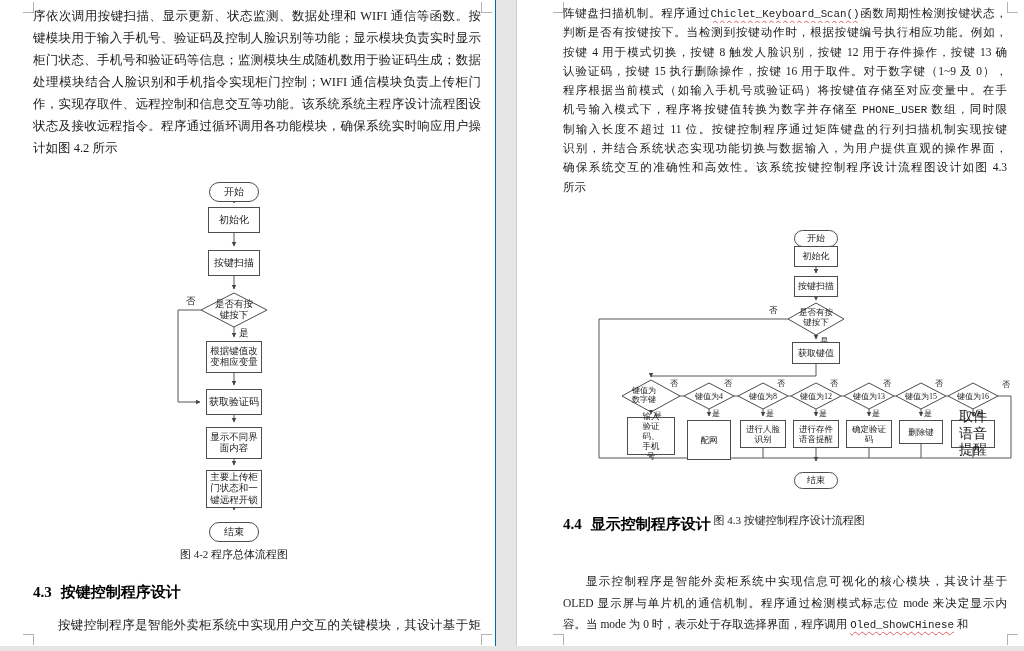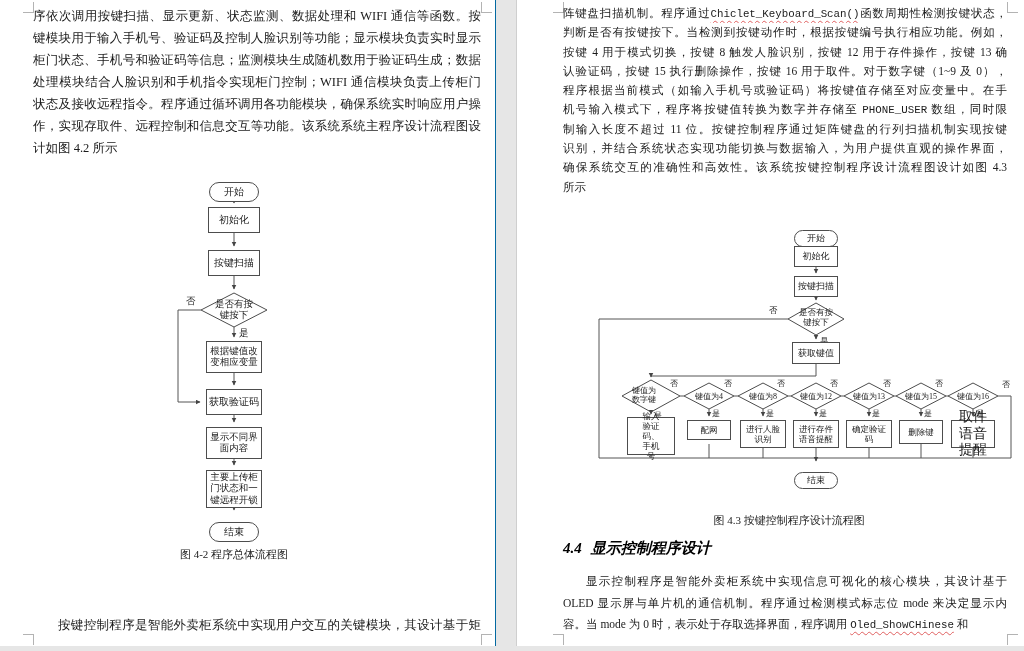--- a/index.html
+++ b/index.html
@@ -43,22 +43,22 @@
     <div class="mark tl" style="left:23px;top:2px;"></div>
     <div class="mark tr" style="left:481px;top:2px;"></div>
     <div class="mark bl" style="left:23px;top:634px;"></div>
     <div class="mark br" style="left:481px;top:634px;"></div>
 
     <div class="para pl" style="left:33px;top:5px;width:448px;">
       <div class="tline">序依次调用按键扫描、显示更新、状态监测、数据处理和 WIFI 通信等函数。按</div>
       <div class="tline">键模块用于输入手机号、验证码及控制人脸识别等功能；显示模块负责实时显示</div>
       <div class="tline">柜门状态、手机号和验证码等信息；监测模块生成随机数用于验证码生成；数据</div>
       <div class="tline">处理模块结合人脸识别和手机指令实现柜门控制；WIFI 通信模块负责上传柜门</div>
+      <div class="tline">作，实现存取件、远程控制和信息交互等功能。该系统系统主程序设计流程图设</div>
       <div class="tline">状态及接收远程指令。程序通过循环调用各功能模块，确保系统实时响应用户操</div>
-      <div class="tline">作，实现存取件、远程控制和信息交互等功能。该系统系统主程序设计流程图设</div>
       <div class="tline last">计如图 4.2 所示</div>
     </div>
 
     <svg class="fc-svg" width="495" height="646">
       <defs>
         <marker id="aL" markerWidth="6" markerHeight="6" refX="4.5" refY="2.5" orient="auto">
           <path d="M0,0 L5,2.5 L0,5 z" fill="#444"></path>
         </marker>
       </defs>
       <g stroke="#555" stroke-width="1" fill="none">
@@ -81,20 +81,23 @@
     <div class="dlbl" style="left:213px;top:299px;width:42px;font-size:9.5px;">是否有按键按下</div>
     <span class="lbl" style="left:186px;top:297px;font-size:9.5px;">否</span>
     <span class="lbl" style="left:239px;top:329px;font-size:9.5px;">是</span>
     <div class="node" style="left:206px;top:341px;width:56px;height:32px;font-size:9.5px;">根据键值改变相应变量</div>
     <div class="node" style="left:206px;top:389px;width:56px;height:26px;font-size:10px;">获取验证码</div>
     <div class="node" style="left:206px;top:427px;width:56px;height:32px;font-size:9.5px;">显示不同界面内容</div>
     <div class="node" style="left:206px;top:470px;width:56px;height:38px;font-size:9.5px;">主要上传柜门状态和一键远程开锁</div>
     <div class="node oval" style="left:209px;top:514px;width:50px;height:20px;font-size:10px;">结束</div>
     <div class="cap" style="left:119px;top:547px;width:230px;">图 4-2  程序总体流程图</div>
 
+    <div class="h2" style="left:33px;top:583px;">
+      <span class="num">4.3</span><span>按键控制程序设计</span>
+    </div>
     <div class="para pl" style="left:33px;top:614px;width:448px;">
       <div class="tline" style="text-indent:25px;">按键控制程序是智能外卖柜系统中实现用户交互的关键模块，其设计基于矩</div>
     </div>
   </div>
 
   <div class="page-gap"></div>
 
   <div class="page page-right">
     <div class="mark tl" style="left:36px;top:2px;"></div>
     <div class="mark tr" style="left:490px;top:2px;"></div>
@@ -187,31 +190,31 @@
 
     <span class="lbl" style="left:137px;top:412px;font-size:8px;">是</span>
     <span class="lbl" style="left:195px;top:410px;font-size:8px;">是</span>
     <span class="lbl" style="left:249px;top:410px;font-size:8px;">是</span>
     <span class="lbl" style="left:302px;top:410px;font-size:8px;">是</span>
     <span class="lbl" style="left:355px;top:410px;font-size:8px;">是</span>
     <span class="lbl" style="left:407px;top:410px;font-size:8px;">是</span>
     <span class="lbl" style="left:459px;top:410px;font-size:8px;">是</span>
 
     <div class="node" style="left:110px;top:417px;width:48px;height:38px;font-size:8.5px;padding:0 17px;">输入验证码、手机号</div>
-    <div class="node" style="left:170px;top:420px;width:44px;height:20px;font-size:8.5px;">配网</div>
+    <div class="node" style="left:170px;top:420px;width:44px;height:40px;font-size:8.5px;">配网</div>
     <div class="node" style="left:223px;top:420px;width:46px;height:28px;font-size:8.5px;padding:0 3px;">进行人脸识别</div>
     <div class="node" style="left:276px;top:420px;width:46px;height:28px;font-size:8.5px;padding:0 3px;">进行存件语音提醒</div>
     <div class="node" style="left:329px;top:420px;width:46px;height:28px;font-size:8.5px;padding:0 3px;">确定验证码</div>
     <div class="node" style="left:382px;top:420px;width:44px;height:24px;font-size:8.5px;">删除键</div>
     <div class="node" style="left:434px;top:420px;width:44px;height:28px;font-size:14px;padding:0 3px;">取件语音提醒</div>
 
     <div class="node oval" style="left:277px;top:464px;width:44px;height:17px;font-size:9px;">结束</div>
     <div class="cap" style="left:157px;top:513px;width:230px;">图 4.3 按键控制程序设计流程图</div>
 
-    <div class="h2" style="left:46px;top:539px;font-style:italic;">
+    <div class="h2" style="left:46px;top:515px;">
       <span class="num">4.4</span><span>显示控制程序设计</span>
     </div>
     <div class="para pr2" style="left:46px;top:571px;width:444px;">
       <div class="tline" style="text-indent:23px;">显示控制程序是智能外卖柜系统中实现信息可视化的核心模块，其设计基于</div>
       <div class="tline">OLED 显示屏与单片机的通信机制。程序通过检测模式标志位 mode 来决定显示内</div>
       <div class="tline last"><span>容。当 mode 为 0 时，表示处于存取选择界面，程序调用 </span><span class="mono misspell">Oled_ShowCHinese</span><span> 和</span></div>
     </div>
   </div>
 
 </div>

